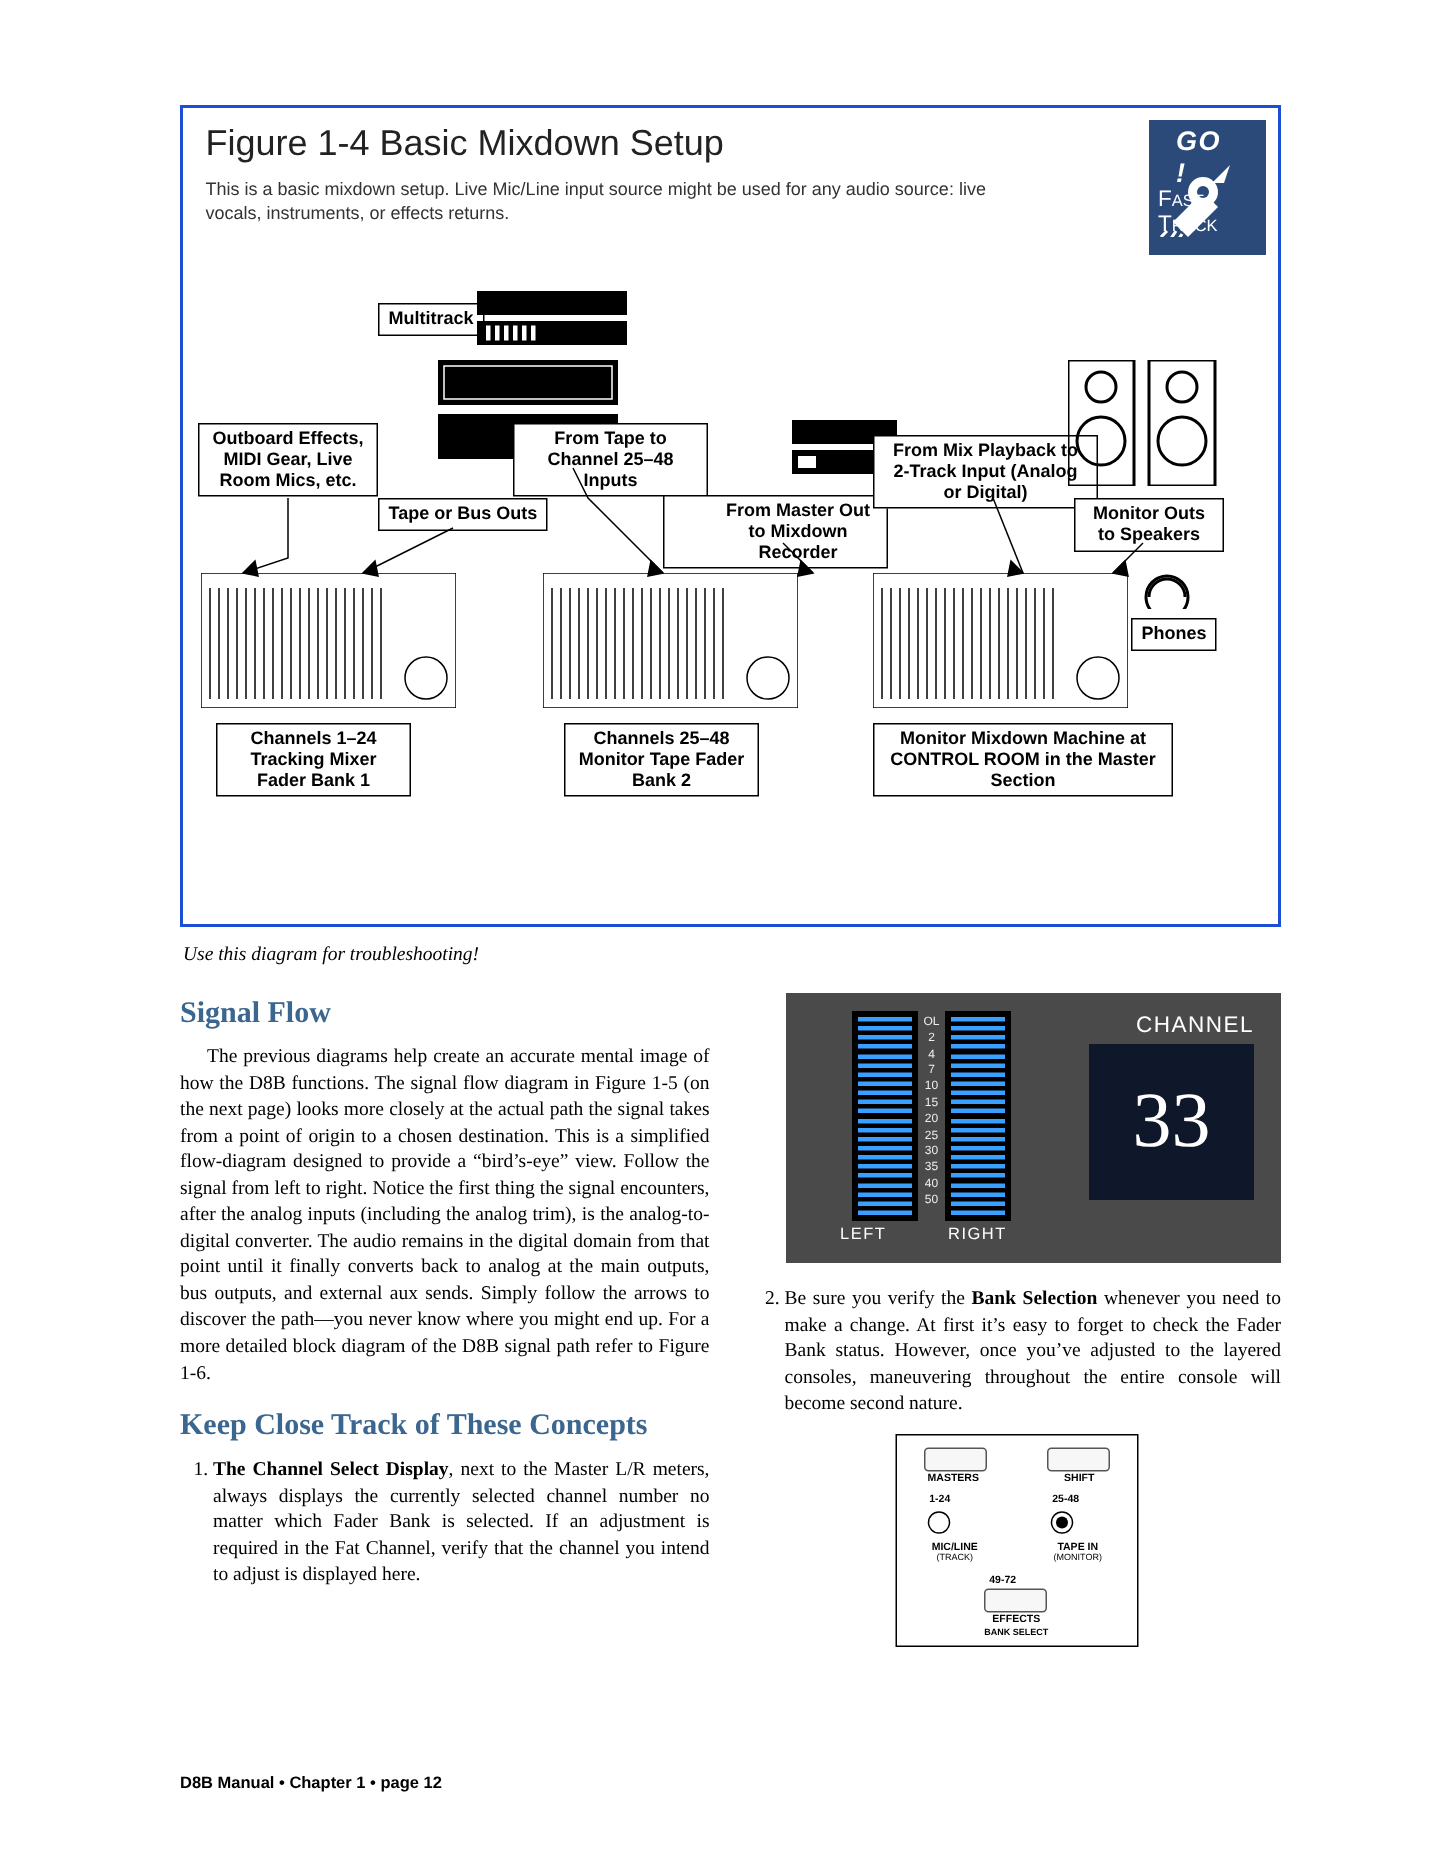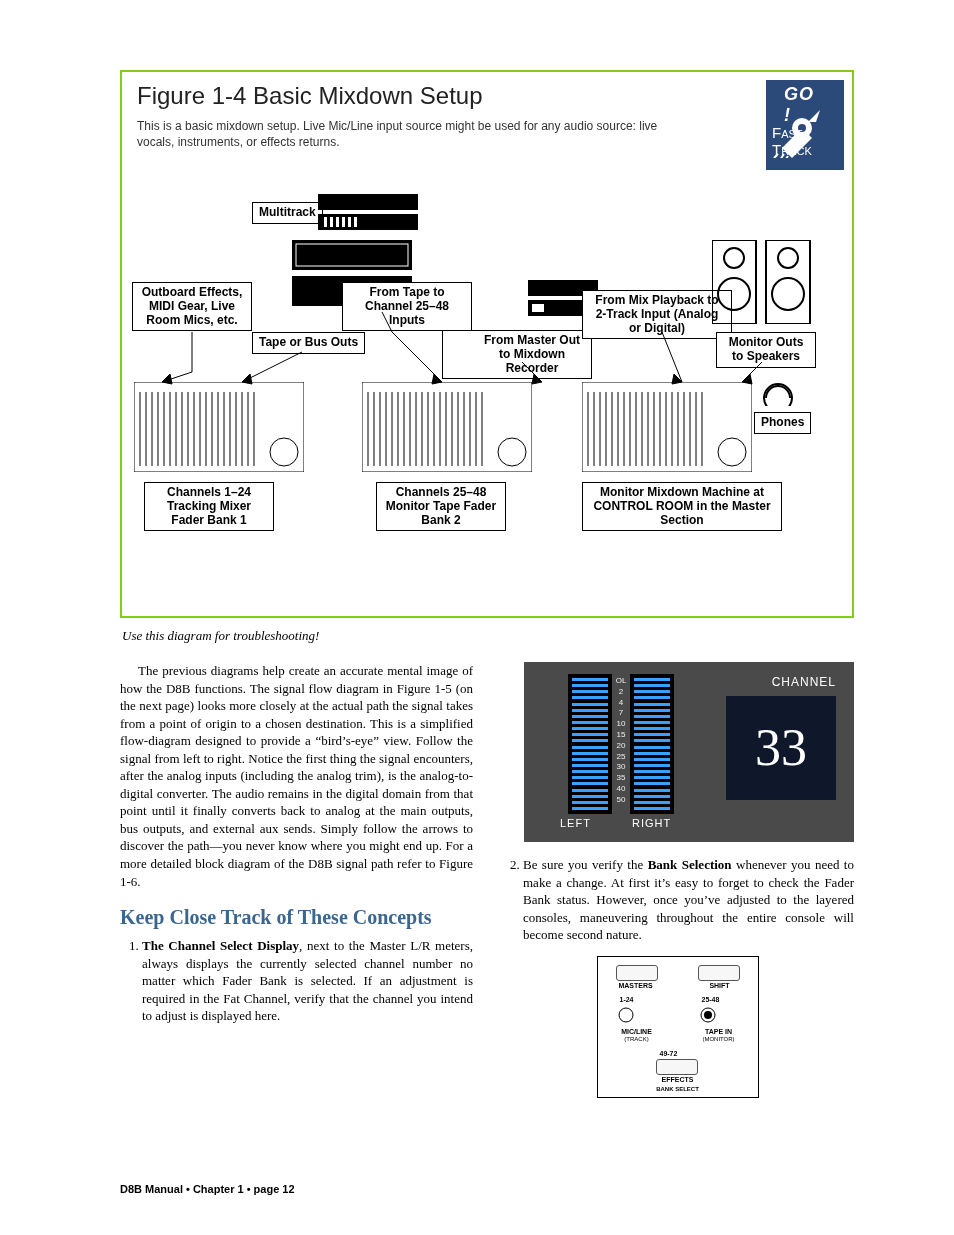--- a/index.html
+++ b/index.html
@@ -10,21 +10,21 @@
     color: #000;
   }
   .page {
     width: 954px;
     height: 1235px;
     position: relative;
     box-sizing: border-box;
     padding: 70px 100px 60px 120px;
   }
   .figure-box {
-    border: 2px solid #84cc16;
+    border: 2px solid #1d4ed8;
     padding: 10px 15px 15px 15px;
     position: relative;
     height: 548px;
     box-sizing: border-box;
   }
   .figure-title {
     font-family: Arial, Helvetica, sans-serif;
     font-size: 24px;
     font-weight: 400;
     margin: 0 0 4px 0;
@@ -189,21 +189,21 @@
     top: 154px;
     font-size: 11px;
     letter-spacing: 1px;
   }
   .lr-left { left: 36px; }
   .lr-right { left: 108px; }
   .channel-word {
     position: absolute;
     top: 12px;
     right: 18px;
-    font-size: 12px;
+    font-size: 15px;
     letter-spacing: 1px;
   }
   .channel-num {
     position: absolute;
     top: 34px;
     right: 18px;
     width: 110px;
     height: 104px;
     background: #0f172a;
     display: flex;
@@ -421,20 +421,21 @@
         <polygon points="560,310 552,302 550,312" fill="#000"></polygon>
         <polygon points="620,310 628,302 630,312" fill="#000"></polygon>
       </g>
     </svg>
   </div>
 
   <p class="caption">Use this diagram for troubleshooting!</p>
 
   <div class="cols">
     <div class="col">
+      <h3 class="section-h">Signal Flow</h3>
       <p class="para indent">The previous diagrams help create an accurate mental image of how the D8B functions. The signal flow diagram in Figure 1-5 (on the next page) looks more closely at the actual path the signal takes from a point of origin to a chosen destination. This is a simplified flow-diagram designed to provide a “bird’s-eye” view. Follow the signal from left to right. Notice the first thing the signal encounters, after the analog inputs (including the analog trim), is the analog-to-digital converter. The audio remains in the digital domain from that point until it finally converts back to analog at the main outputs, bus outputs, and external aux sends. Simply follow the arrows to discover the path—you never know where you might end up. For a more detailed block diagram of the D8B signal path refer to Figure 1-6.</p>
 
       <h3 class="section-h">Keep Close Track of These Concepts</h3>
       <ol class="items">
         <li>
           <span class="b">The Channel Select Display</span><span>, next to the Master L/R meters, always displays the currently selected channel number no matter which Fader Bank is selected. If an adjustment is required in the Fat Channel, verify that the channel you intend to adjust is displayed here.</span>
         </li>
       </ol>
     </div>
 

